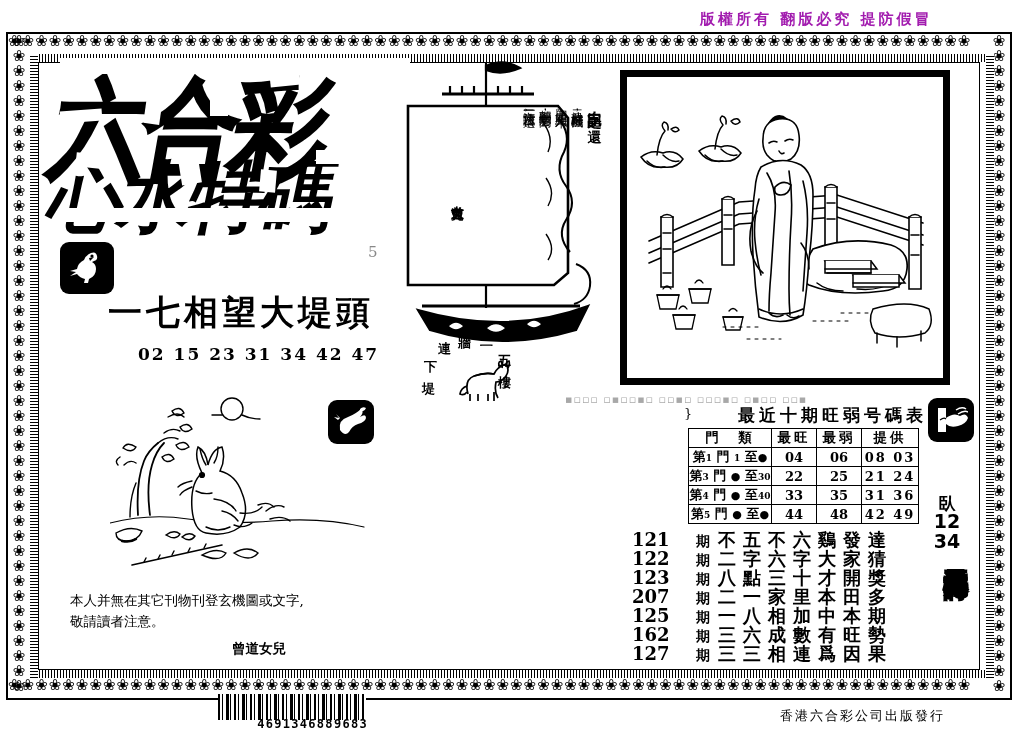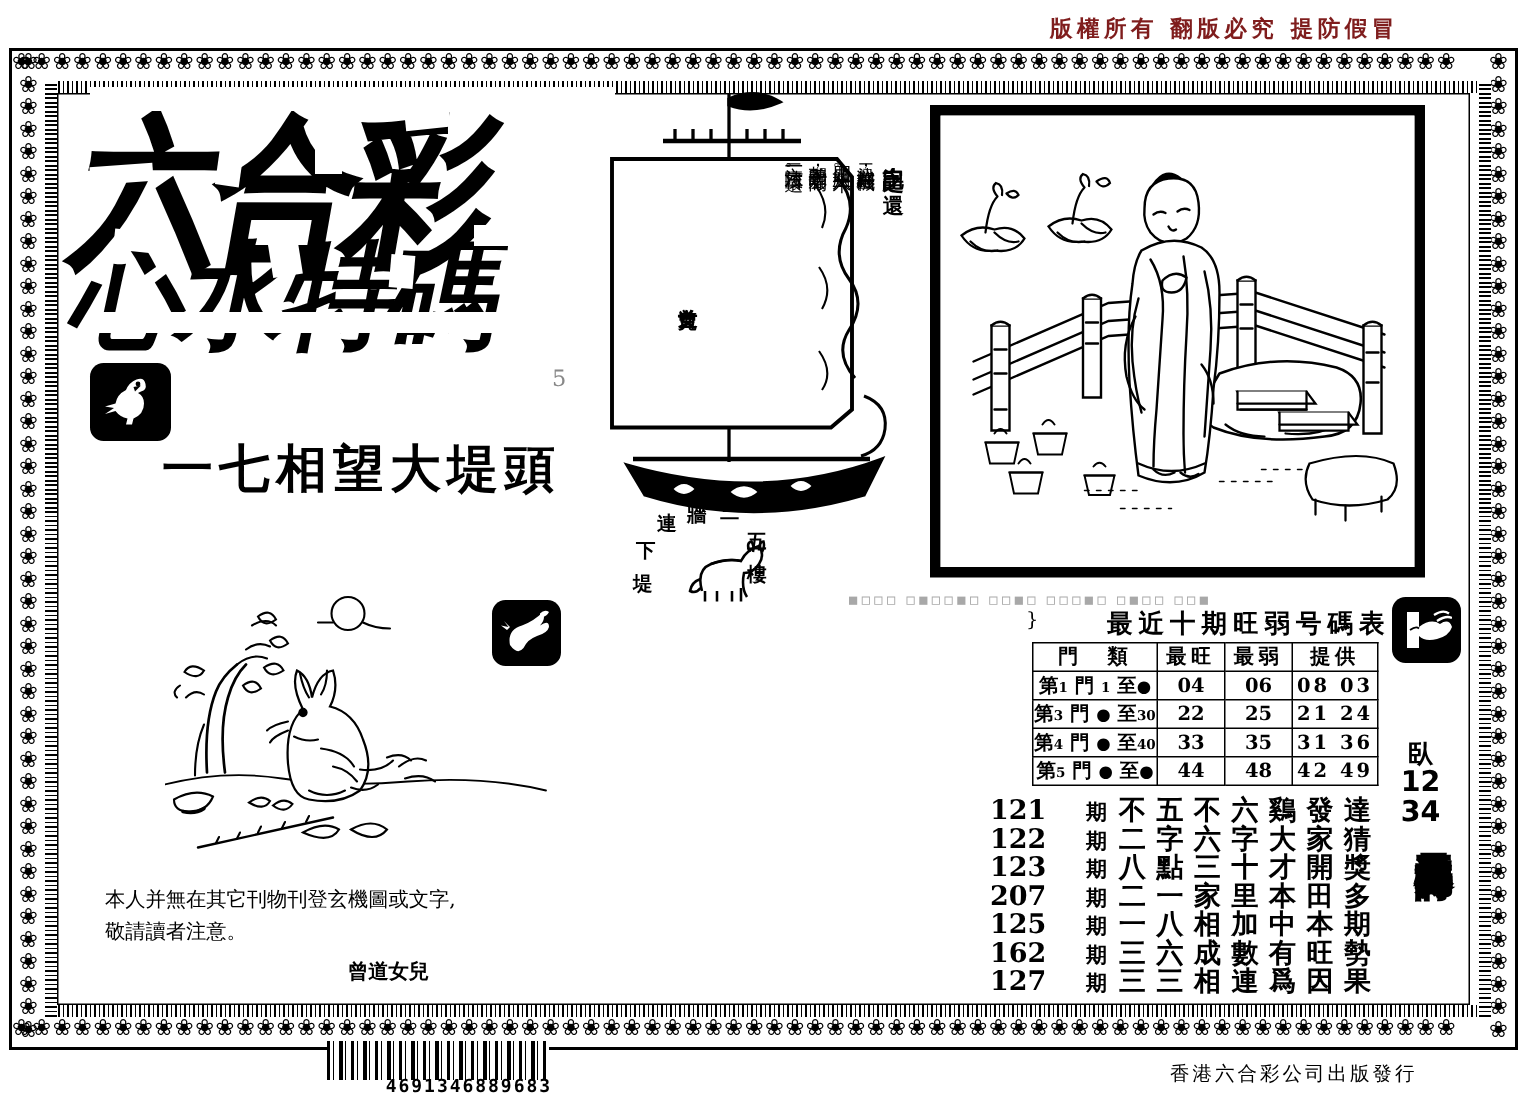--- a/index.html
+++ b/index.html
@@ -5,21 +5,21 @@
 <style>
   html,body{margin:0;padding:0;background:#fff;}
   body{width:1024px;height:733px;overflow:hidden;
        font-family:"DejaVu Sans","Liberation Sans",sans-serif;color:#000;}
   #page{position:relative;width:1024px;height:733px;background:#fff;}
 
   
   .copyright{position:absolute;left:700px;top:10px;width:300px;
              font-size:15px;letter-spacing:3px;font-weight:bold;
              font-family:"DejaVu Sans","Liberation Sans",sans-serif;
-             color:#7f1d1d;white-space:nowrap;}
+             color:#a21caf;white-space:nowrap;}
 
   
   .frame-outer{position:absolute;left:6px;top:32px;width:1006px;height:668px;
                border:2px solid #000;box-sizing:border-box;}
   .frame-rosette{position:absolute;box-sizing:border-box;overflow:hidden;
                  color:#000;line-height:1;}
   .ros-v{width:22px;font-size:15px;text-align:center;word-break:break-all;}
   .ros-h{height:20px;font-size:15px;white-space:nowrap;letter-spacing:1px;}
   .frame-stripe{position:absolute;background:
       repeating-linear-gradient(90deg,#000 0 1px,#fff 1px 3px);}
@@ -106,21 +106,21 @@
   .col-p{width:56px;}
   td.cat{font-size:11.5px;letter-spacing:0px;text-align:left;padding-left:3px;
          white-space:nowrap;}
   td.cat .sm{font-size:9px;}
   td.cat .dot{font-size:11px;}
   td.prov{font-size:13px;letter-spacing:2px;}
 
   
   .periods{position:absolute;left:632px;top:528px;
            font-family:"DejaVu Serif","Liberation Serif",serif;}
-  .prow{display:flex;align-items:baseline;height:19px;margin-left:28px;}
+  .prow{display:flex;align-items:baseline;height:19px;}
   .pnum{font-size:18px;font-weight:bold;letter-spacing:0px;width:64px;
         text-align:left;}
   .pqi{font-size:14px;font-weight:bold;margin-right:8px;}
   .ptext{font-size:18px;font-weight:bold;letter-spacing:7px;white-space:nowrap;}
 
   
   .lucky{position:absolute;left:926px;top:495px;width:42px;text-align:center;
          font-family:"DejaVu Sans","Liberation Sans",sans-serif;}
   .lucky .sym{font-size:17px;font-weight:bold;line-height:1;}
   .lucky .n{font-size:19px;font-weight:bold;line-height:1.05;}
@@ -185,20 +185,21 @@
   <div class="icon-tile" style="left:60px;top:242px;width:54px;height:52px;">
     <svg width="40" height="38" viewBox="0 0 40 38" aria-hidden="true">
       <path d="M24 4 q5 -2 6 3 q1 4 -3 5 l-2 1 q4 2 4 7 q0 7 -7 10 l-1 4 l-4 0 l1 -4
                q-5 -1 -8 -5 l-7 2 l6 -4 l-6 -1 l7 -2 q1 -6 7 -9 q2 -5 7 -7 z" fill="#fff"></path>
       <path d="M22 9 l5 -1 l-4 4 z" fill="#000"></path>
       <circle cx="25" cy="7" r="1.6" fill="#000"></circle>
     </svg>
   </div>
 
   <div class="poem">一七相望大堤頭</div>
+  <div class="poem-nums">02 15 23 31 34 42 47</div>
 
   <div class="boat">
     <svg width="220" height="290" viewBox="0 0 220 290" aria-hidden="true">
       <g fill="none" stroke="#000" stroke-width="2.2">
 
         <line x1="88" y1="4" x2="88" y2="250"></line>
 
         <path d="M88 8 q18 -8 34 2 q-18 8 -34 2 z" fill="#000"></path>
 
         <path d="M44 36 h92" stroke-width="3"></path>

